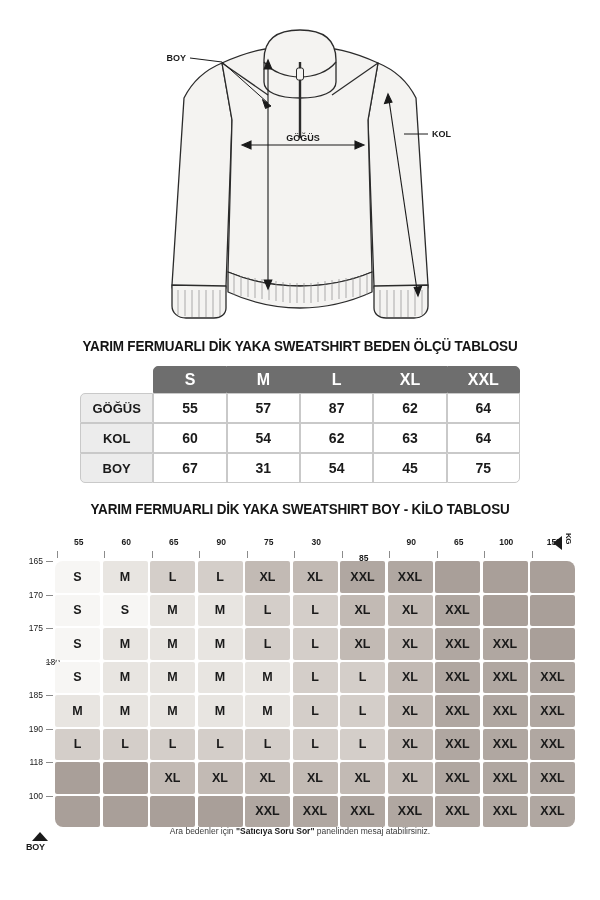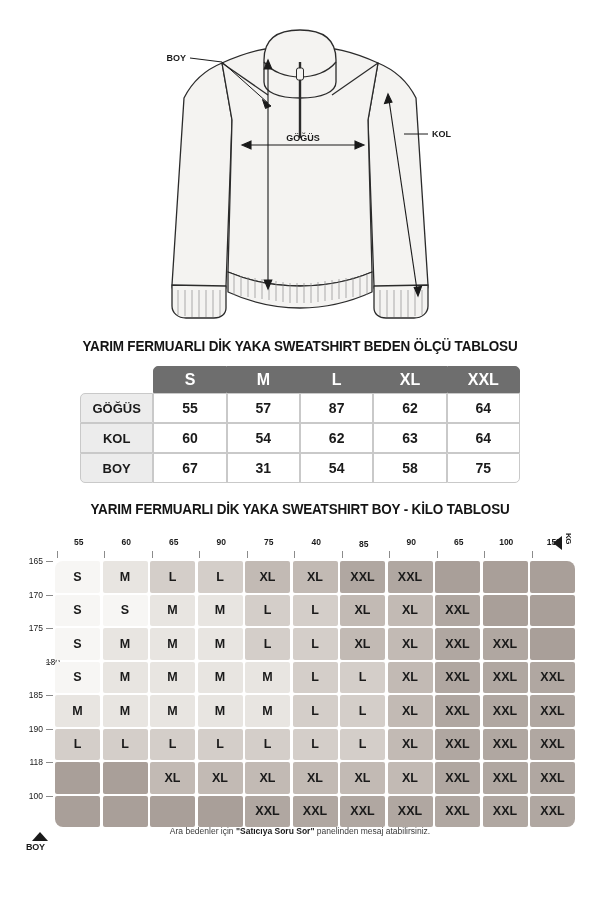--- a/index.html
+++ b/index.html
@@ -312,44 +312,44 @@
           <td>54</td>
           <td>62</td>
           <td>63</td>
           <td>64</td>
         </tr>
         <tr>
           <th class="rowlabel">BOY</th>
           <td>67</td>
           <td>31</td>
           <td>54</td>
-          <td>58</td>
+          <td>45</td>
           <td>75</td>
         </tr>
       </tbody>
   </table>
 </div>
 
 <div class="section-title" id="title-sizechart">YARIM FERMUARLI DİK YAKA SWEATSHIRT BOY - KİLO TABLOSU</div>
 
 <div class="grid-block">
   <div class="kg-axis" id="kg-axis">
       <div class="kg-tick-label" style="left: 78.75px; top: 6px;">55</div>
       <div class="kg-tick-mark" style="left: 56.75px; top: 20px;"></div>
       <div class="kg-tick-label" style="left: 126.25px; top: 6px;">60</div>
       <div class="kg-tick-mark" style="left: 104.25px; top: 20px;"></div>
       <div class="kg-tick-label" style="left: 173.75px; top: 6px;">65</div>
       <div class="kg-tick-mark" style="left: 151.75px; top: 20px;"></div>
       <div class="kg-tick-label" style="left: 221.25px; top: 6px;">90</div>
       <div class="kg-tick-mark" style="left: 199.25px; top: 20px;"></div>
       <div class="kg-tick-label" style="left: 268.75px; top: 6px;">75</div>
       <div class="kg-tick-mark" style="left: 246.75px; top: 20px;"></div>
-      <div class="kg-tick-label" style="left: 316.25px; top: 6px;">40</div>
+      <div class="kg-tick-label" style="left: 316.25px; top: 6px;">30</div>
       <div class="kg-tick-mark" style="left: 294.25px; top: 20px;"></div>
-      <div class="kg-tick-label" style="left: 363.75px; top: 8px;">85</div>
+      <div class="kg-tick-label" style="left: 363.75px; top: 22px;">85</div>
       <div class="kg-tick-mark" style="left: 341.75px; top: 20px;"></div>
       <div class="kg-tick-label" style="left: 411.25px; top: 6px;">90</div>
       <div class="kg-tick-mark" style="left: 389.25px; top: 20px;"></div>
       <div class="kg-tick-label" style="left: 458.75px; top: 6px;">65</div>
       <div class="kg-tick-mark" style="left: 436.75px; top: 20px;"></div>
       <div class="kg-tick-label" style="left: 506.25px; top: 6px;">100</div>
       <div class="kg-tick-mark" style="left: 484.25px; top: 20px;"></div>
       <div class="kg-tick-label" style="left: 553.75px; top: 6px;">158</div>
       <div class="kg-tick-mark" style="left: 531.75px; top: 20px;"></div>
       <div class="kg-arrow" style="left: 553px; top: 5px;"></div>

